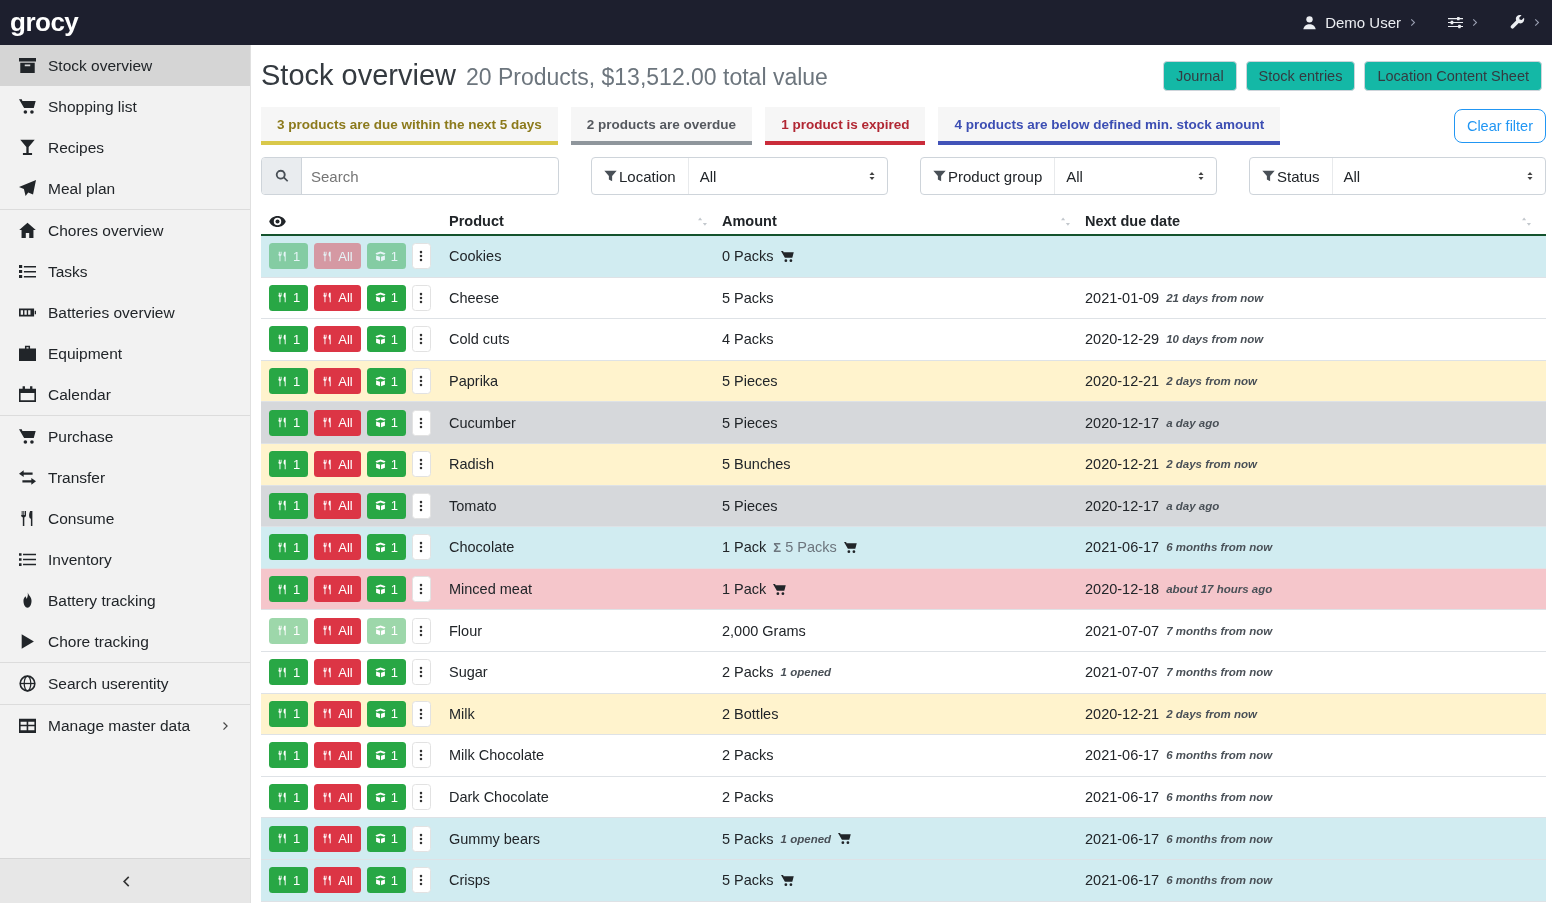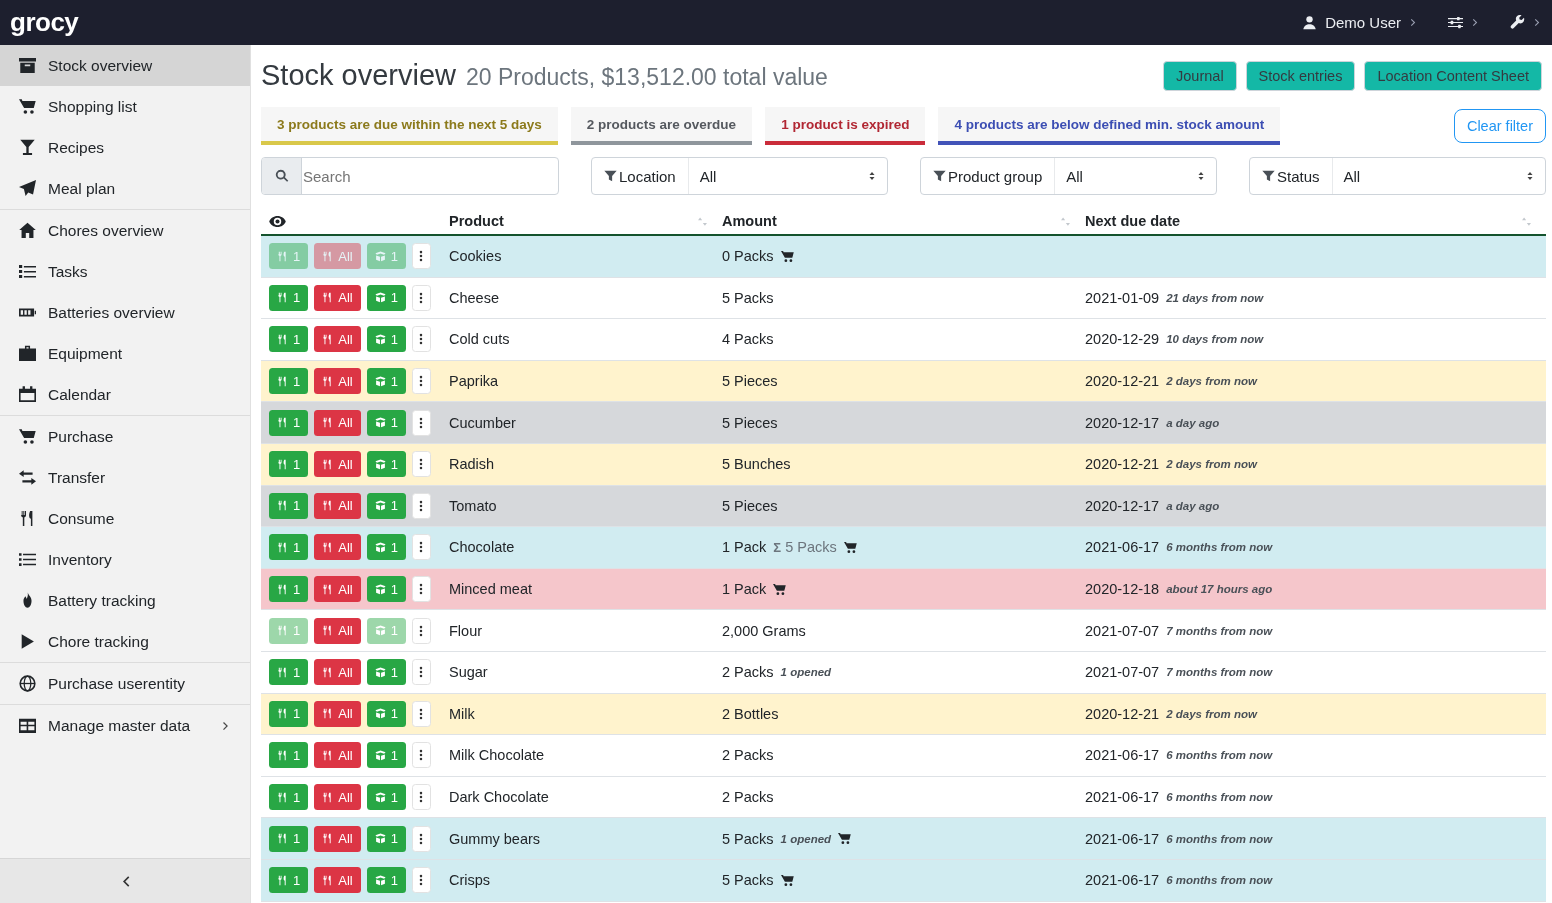--- a/index.html
+++ b/index.html
@@ -47,21 +47,21 @@
   .banner.overdue{color:var(--banner-overdue-text,#55595f);border-color:var(--banner-overdue,#8f969c)}
   .banner.expired{color:var(--banner-expired-text,#b12733);border-color:var(--banner-expired,#ca2c3a)}
   .banner.belowmin{color:var(--banner-below-min-text,#3c4eb3);border-color:var(--banner-below-min,#4253b8)}
   .clear-filter{margin-left:auto;align-self:center;background:#fff;border:1px solid var(--clear-filter-blue,#2196f3);color:var(--clear-filter-blue,#2196f3);border-radius:8px;padding:8px 12px;font-size:14.5px;cursor:pointer}
 
   
   .filters{display:flex;gap:32px;margin-bottom:13px}
   .search-group{width:298px;display:flex;border:1px solid #ced4da;border-radius:4px;height:38px;overflow:hidden;background:#fff}
   .search-addon{width:40px;background:#e9ecef;border-right:1px solid #ced4da;display:flex;align-items:center;justify-content:center;color:#495057}
   .search-addon svg{width:14px;height:14px}
-  .search-input{flex:1;border:none;outline:none;padding:0 1px;font-size:15px;color:#737373;min-width:0;background:transparent}
+  .search-input{flex:1;border:none;outline:none;padding:0 9px;font-size:15px;color:#737373;min-width:0;background:transparent}
   .search-input::placeholder{color:#757575}
   #filter-groups{display:contents}
   .filter-group{flex:1;display:flex;border:1px solid #ced4da;border-radius:4px;height:38px;background:#fff;overflow:hidden}
   .filter-label{display:flex;align-items:center;gap:2px;padding:0 12px;font-size:15px;color:#212529;white-space:nowrap}
   .filter-label svg{width:13px;height:13px;color:#495057}
   .filter-select{flex:1;display:flex;align-items:center;justify-content:space-between;padding:0 9px 0 11px;font-size:15px;cursor:pointer;border-left:1px solid #e8eaec}
   .filter-select .caret svg{width:12px;height:12px;color:#444}
 
   
   .thead,.trow{display:grid;grid-template-columns:188px 273px 363px 1fr;align-items:center}
@@ -277,21 +277,21 @@
           </div>
           <div class="side-divider"></div>
           <div class="side-item">
             <span class="ic">
               <svg viewBox="0 0 16 16" fill="currentColor" aria-hidden="true">
                 <circle cx="8" cy="8" r="6.9" fill="none" stroke="currentColor" stroke-width="1.5"></circle>
                 <ellipse cx="8" cy="8" rx="3.1" ry="6.9" fill="none" stroke="currentColor" stroke-width="1.2"></ellipse>
                 <path d="M1.2 8h13.6" fill="none" stroke="currentColor" stroke-width="1.2"></path>
               </svg>
             </span>
-            <span>Purchase userentity</span>
+            <span>Search userentity</span>
           </div>
           <div class="side-divider"></div>
           <div class="side-item">
             <span class="ic">
               <svg viewBox="0 0 16 16" fill="currentColor" aria-hidden="true">
                 <path fill-rule="evenodd" d="M0 1.6h16V15H0zm1.5 2.8v2.9h5.7V4.4zm7.2 0v2.9h5.8V4.4zM1.5 8.8v3.7h5.7V8.8zm7.2 0v3.7h5.8V8.8z"></path>
               </svg>
             </span>
             <span>Manage master data</span>
             <span class="ic side-chev">

